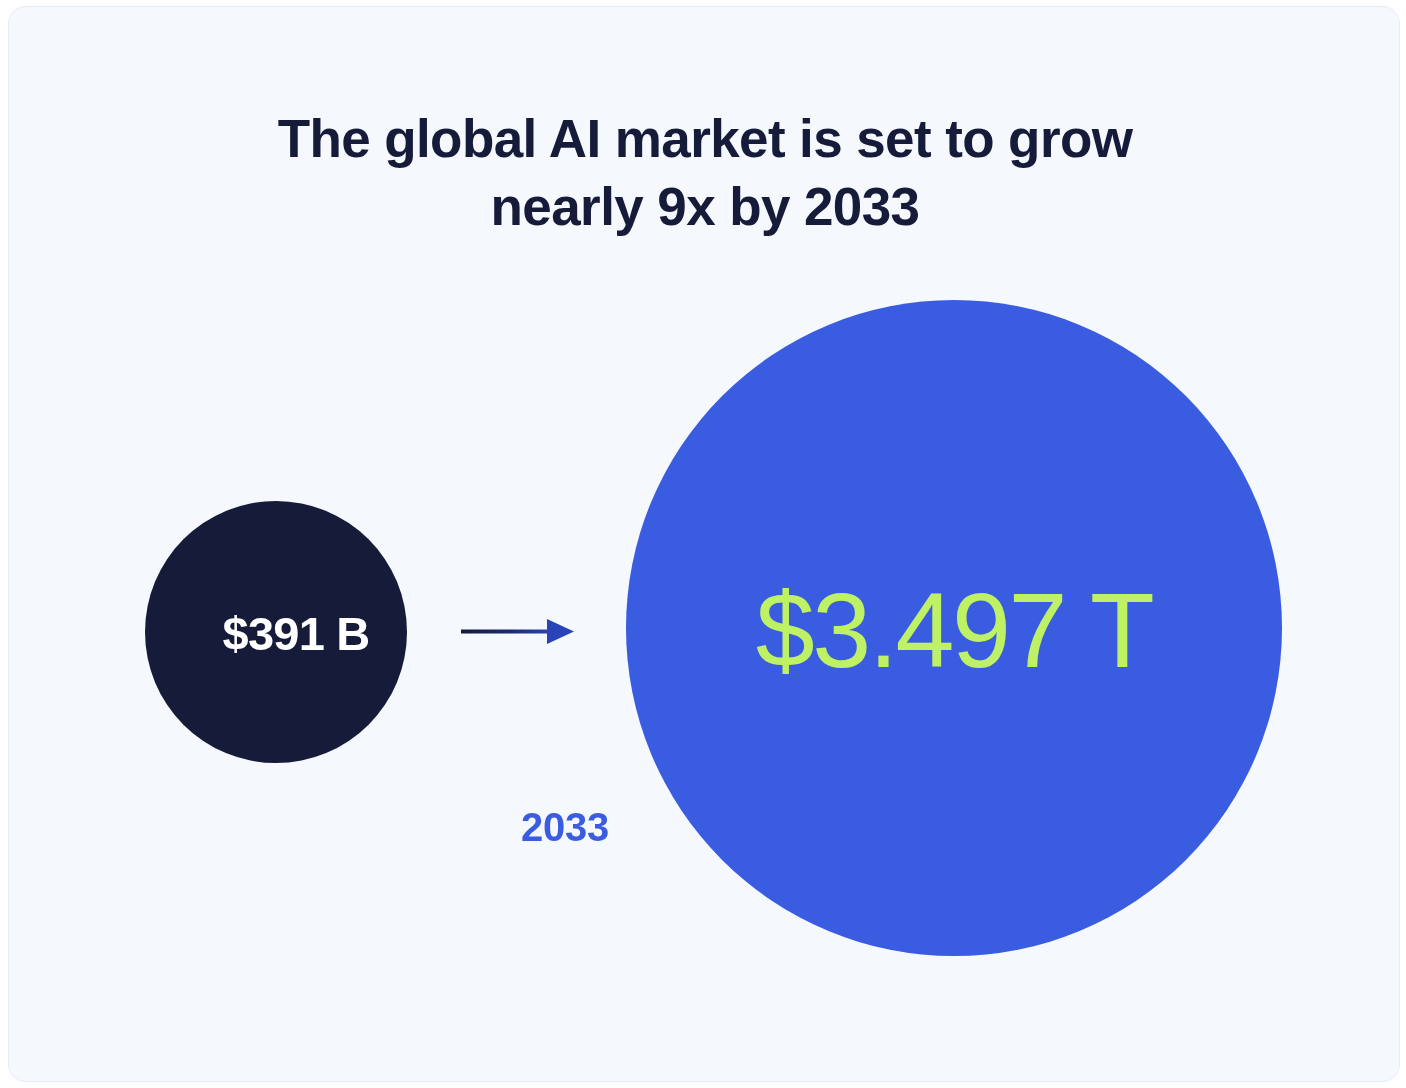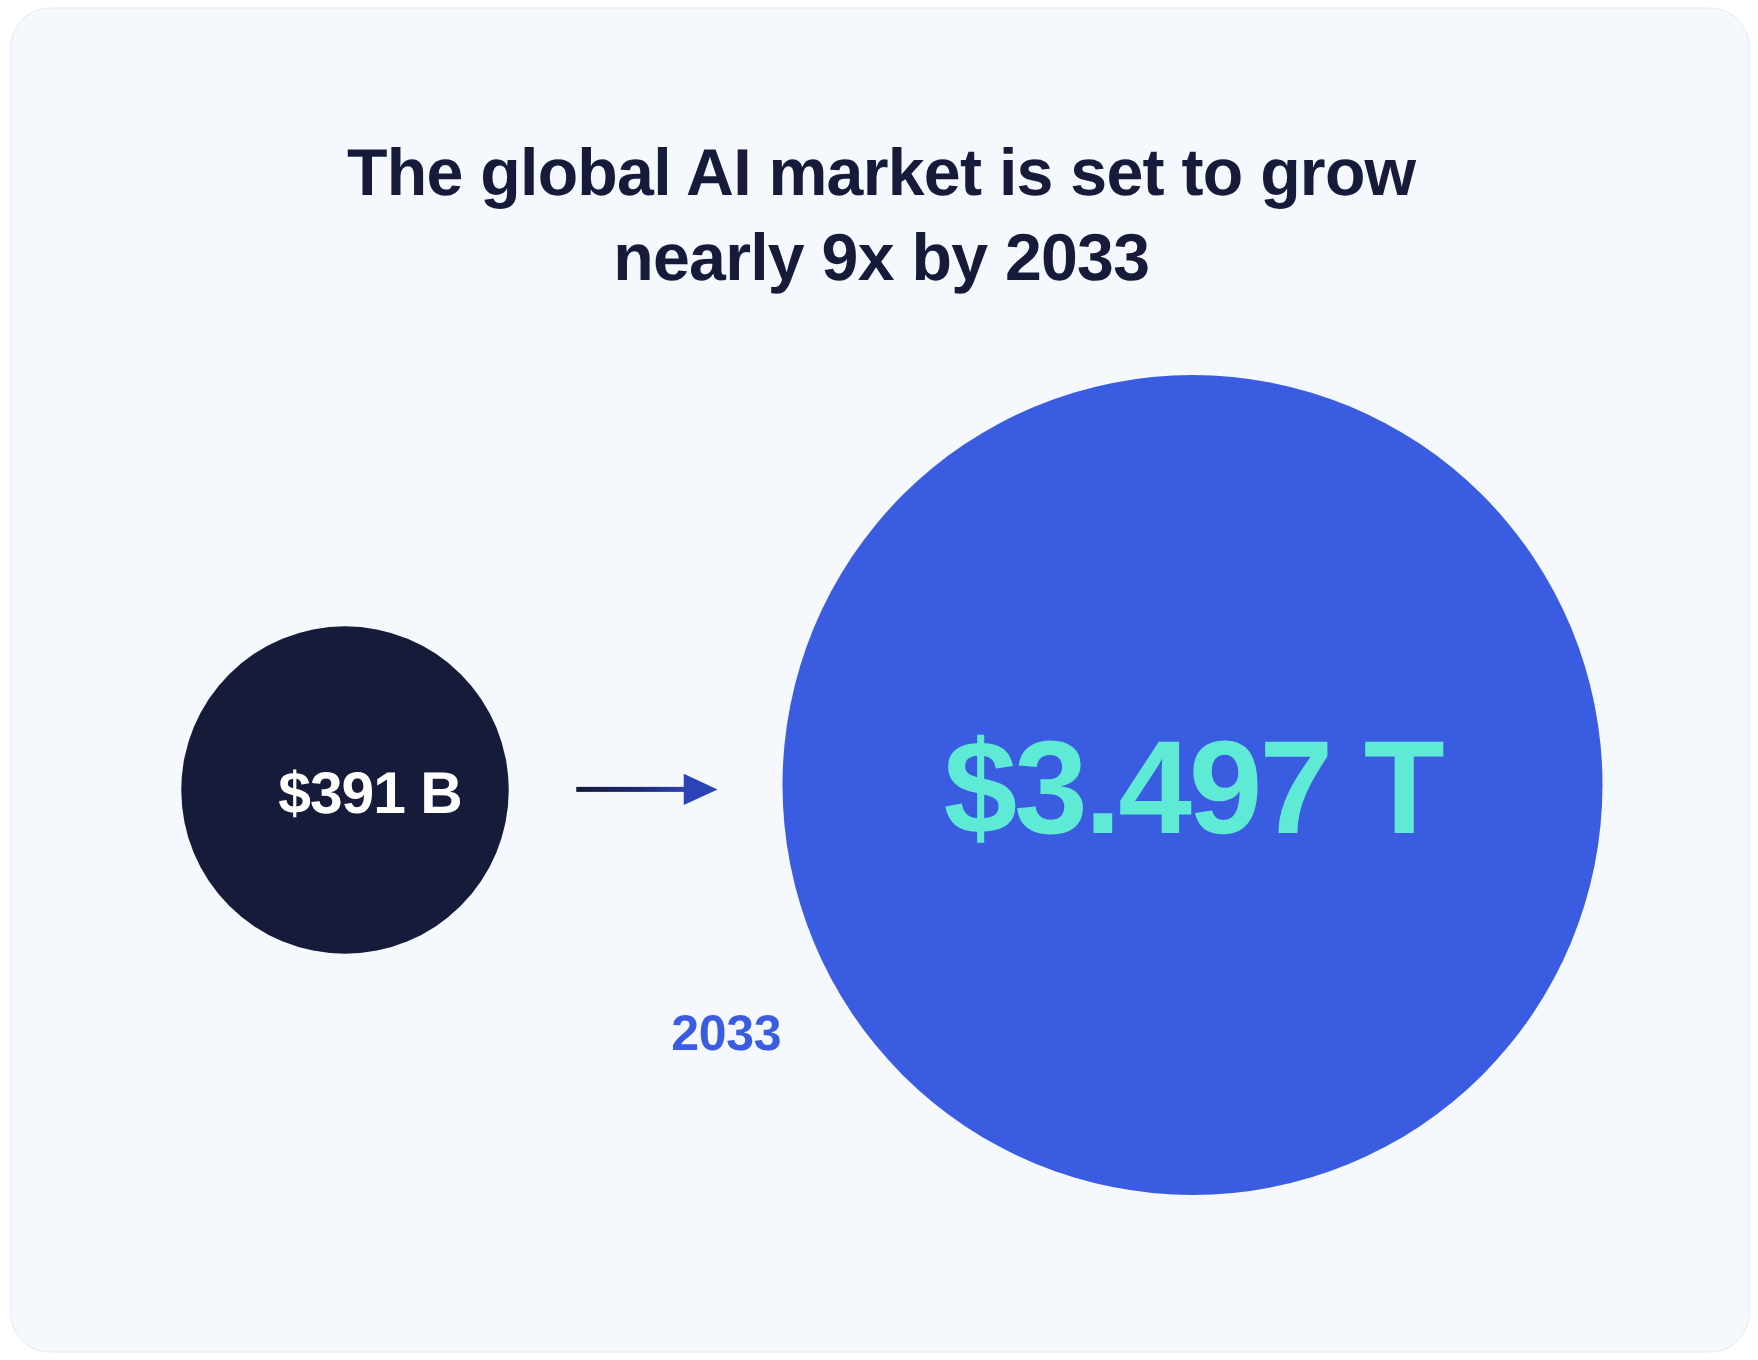--- a/index.html
+++ b/index.html
@@ -18,21 +18,21 @@
 
   #infographic-card {
     position: absolute;
     left: 8px;
     top: 6px;
     width: 1392px;
     height: 1076px;
     box-sizing: border-box;
     background: #f5f8fd;
     border: 1px solid #e6edf9;
-    border-radius: 32px;
+    border-radius: 18px;
     overflow: hidden;
   }
 
   
   #chart-title {
     position: absolute;
     left: 0;
     top: 98px;
     width: 1392px;
     text-align: center;
@@ -95,31 +95,31 @@
     top: 293px;
     width: 656px;
     height: 656px;
     border-radius: 50%;
     background: #3a5ce0;
     display: flex;
     align-items: center;
     justify-content: center;
   }
   #bubble-2033-value {
-    color: #5eead4;
+    color: #bef264;
     font-size: 106px;
-    font-weight: 700;
+    font-weight: 400;
     letter-spacing: -2.5px;
     line-height: 1;
     transform: translateY(2px);
   }
 
   #label-2033 {
     position: absolute;
-    left: 456px;
+    left: 440px;
     top: 798px;
     width: 232px;
     text-align: center;
     color: #3a5ce0;
     font-size: 40px;
     font-weight: 700;
     letter-spacing: -0.3px;
   }
 </style>
 </head>

